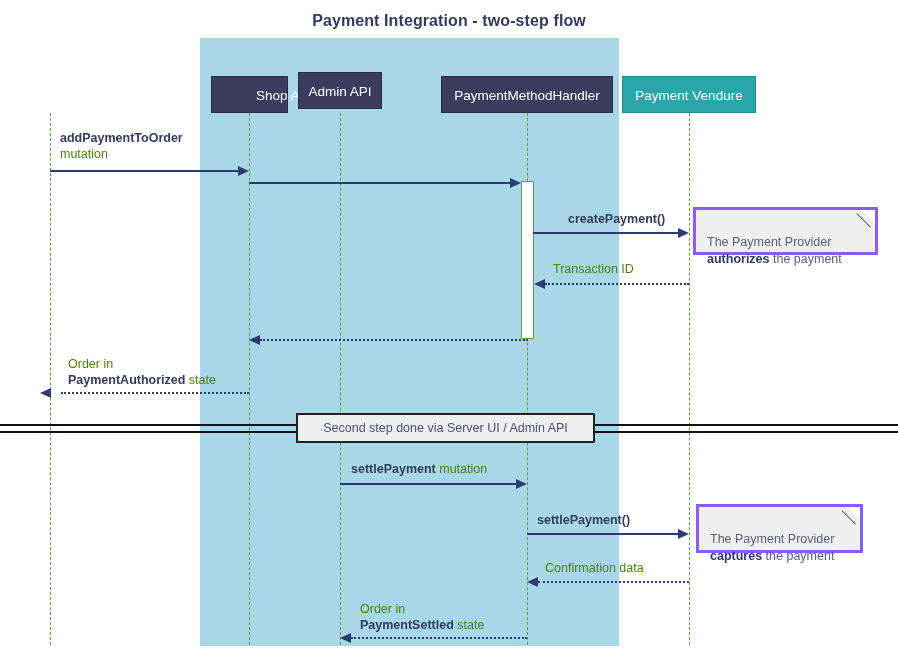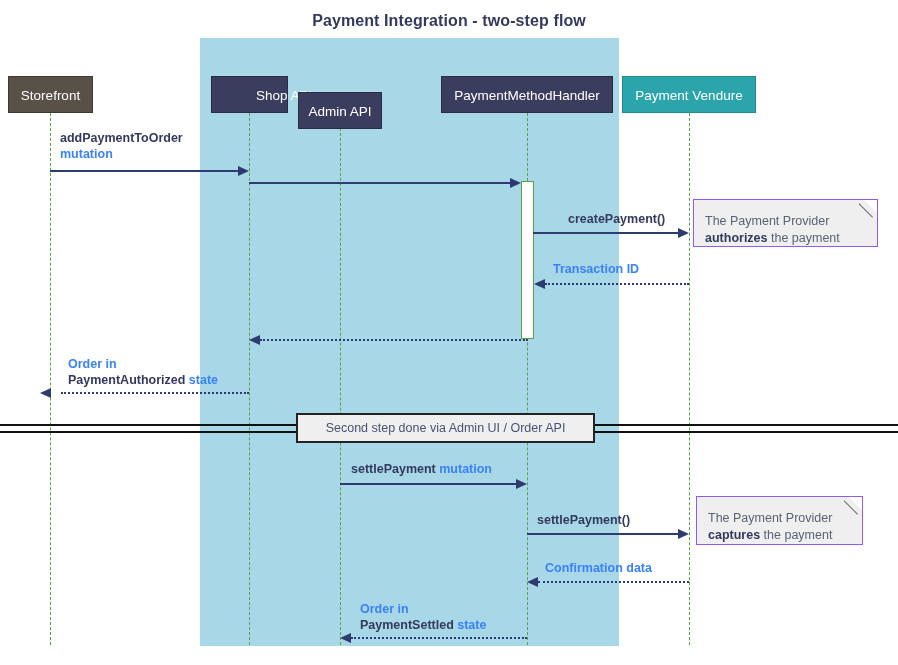--- a/index.html
+++ b/index.html
@@ -98,33 +98,34 @@
     border-right: 11px solid #2e3b6e;
   }
   .msg-label {
     position: absolute;
     font-size: 12.5px;
     color: #5a6275;
     white-space: nowrap;
     line-height: 16px;
   }
   .msg-label b { color: #333a5c; font-weight: bold; }
-  .msg-label .plain { color: #3b82f6; font-weight: bold; }
+  .msg-label .plain { color: #4d7c0f; font-weight: normal; }
 
   
   .note {
     position: absolute;
     box-sizing: border-box;
     background: #efefef;
-    border: 1px solid #8b5cf6;
+    border: 3px solid #8b5cf6;
     font-size: 12.5px;
     color: #5a6275;
     line-height: 17px;
-    padding: 13px 10px 7px 11px;
-    white-space: nowrap;
+    padding: 24px 10px 7px 11px;
+    white-space: nowrap;
+    margin-top: 8px;
   }
   .note b { color: #333a5c; font-weight: bold; }
   .note-fold {
     position: absolute;
     right: 0; top: 0;
     width: 0; height: 0;
     border-left: 13px solid transparent;
     border-top: 13px solid #ffffff;
   }
   .note-fold-edge {
@@ -175,27 +176,24 @@
   <div class="diagram-title">Payment Integration - two-step flow</div>
 
   <div class="group-box"></div>
 
   <div class="lifeline" style="left:50px; top:113px; height:532px;"></div>
   <div class="lifeline" style="left:249px; top:113px; height:532px;"></div>
   <div class="lifeline" style="left:340px; top:113px; height:532px;"></div>
   <div class="lifeline" style="left:527px; top:113px; height:532px;"></div>
   <div class="lifeline" style="left:689px; top:113px; height:532px;"></div>
 
-  <div class="participant p-storefront" style="left:8px; top:76px; width:85px;">
-    <span>Storefront</span>
-  </div>
   <div class="participant p-dark" style="left:211px; top:76px; width:77px;padding-left:44px;">
     <span>Shop API</span>
   </div>
-  <div class="participant p-dark" style="left:298px; top:92px; width:84px;">
+  <div class="participant p-dark" style="left:298px; top:72px; width:84px;">
     <span>Admin API</span>
   </div>
   <div class="participant p-dark" style="left:441px; top:76px; width:172px;">
     <span>PaymentMethodHandler</span>
   </div>
   <div class="participant p-teal" style="left:622px; top:76px; width:134px;">
     <span>Payment Vendure</span>
   </div>
 
   <div class="activation" style="left:521px; top:181px; width:13px; height:158px;"></div>
@@ -235,21 +233,21 @@
   <div class="msg-label" style="left:68px; top:356px;">
     <span class="plain">Order in</span><br>
     <b>PaymentAuthorized</b><span class="plain"> state</span>
   </div>
   <div class="msg-line dotted" style="left:61px; top:392px; width:188px;"></div>
   <div class="arrow-head arrow-left" style="left:40px; top:388px;"></div>
 
   <div class="divider-line" style="top:424px;"></div>
   <div class="divider-line" style="top:431px;"></div>
   <div class="divider-label" style="left:296px; top:413px; width:299px;">
-    <span>Second step done via Admin UI / Order API</span>
+    <span>Second step done via Server UI / Admin API</span>
   </div>
 
   <div class="msg-label" style="left:351px; top:461px;">
     <b>settlePayment</b><span class="plain"> mutation</span>
   </div>
   <div class="msg-line" style="left:340px; top:483px; width:176px;"></div>
   <div class="arrow-head arrow-right" style="left:516px; top:479px;"></div>
 
   <div class="msg-label" style="left:537px; top:512px;">
     <b>settlePayment()</b>

